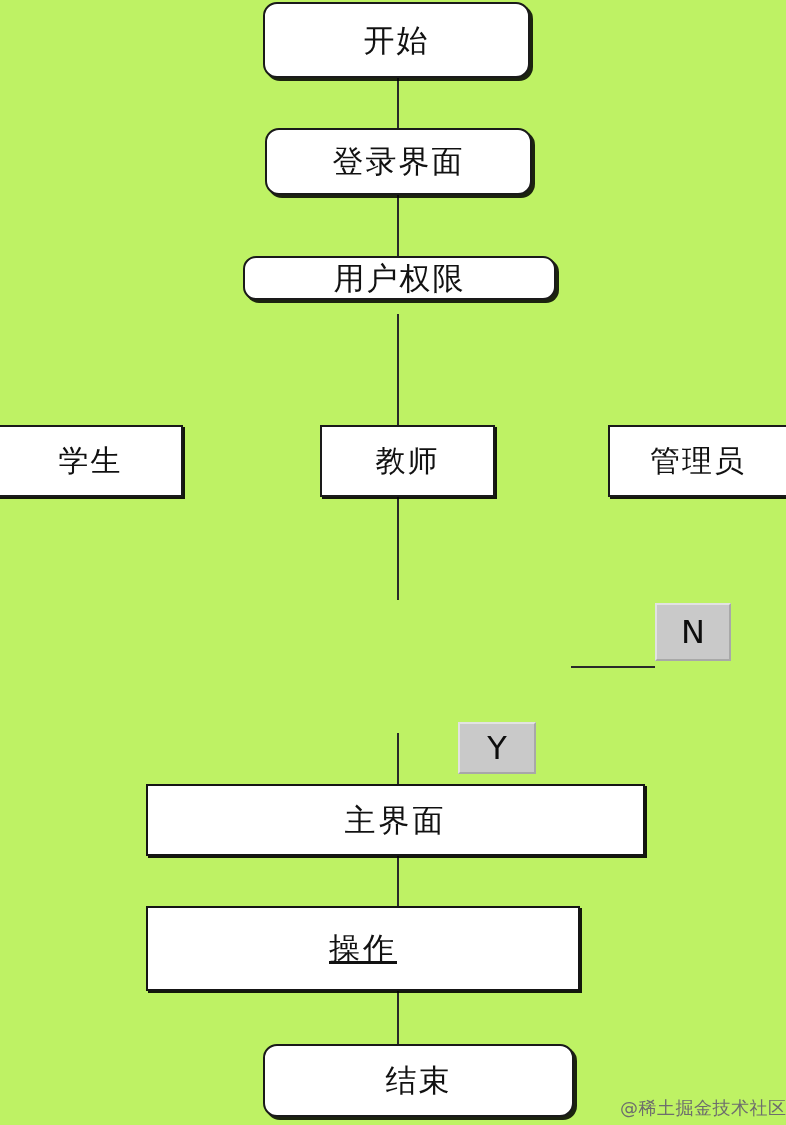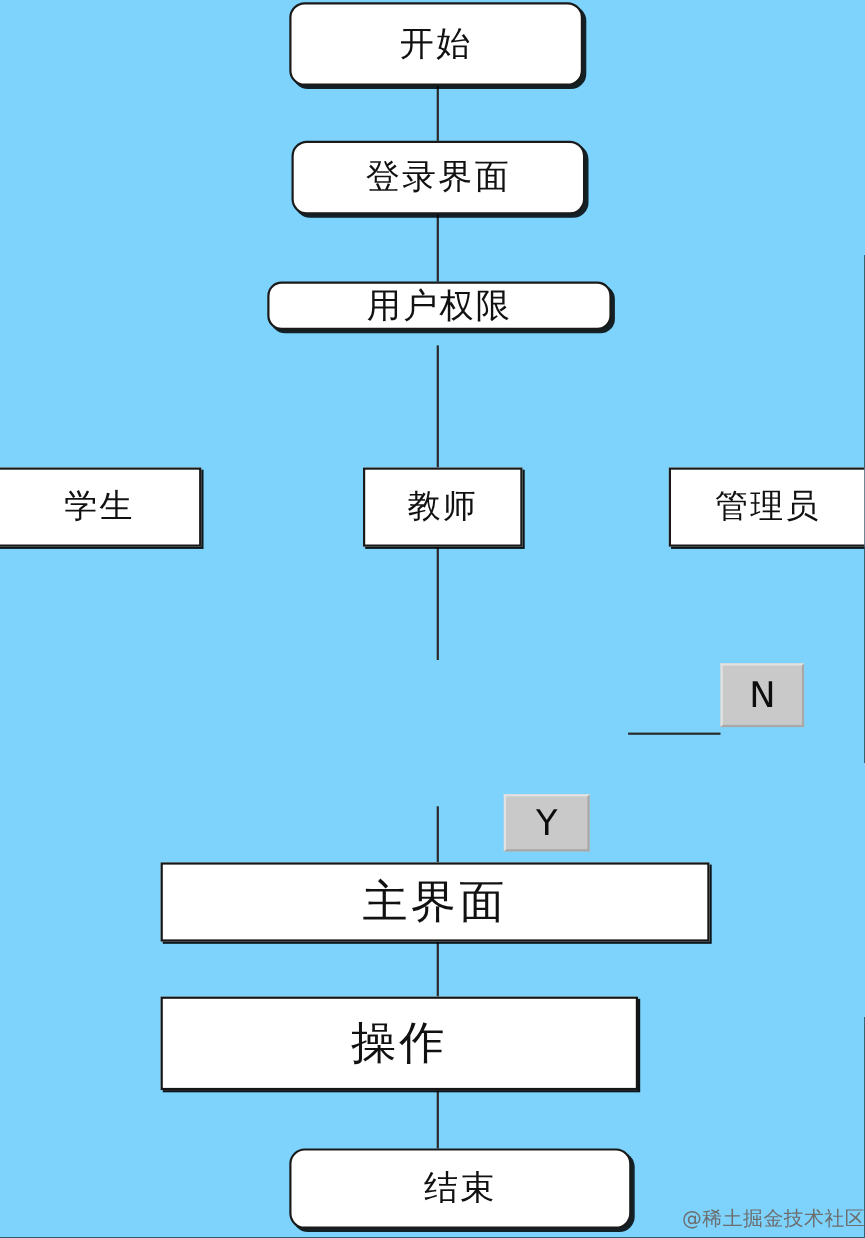--- a/index.html
+++ b/index.html
@@ -4,21 +4,21 @@
 <style>
   html, body {
     margin: 0;
     padding: 0;
     background: #000000;
   }
   #canvas {
     position: relative;
     width: 786px;
     height: 1125px;
-    background: #7dd3fc;
+    background: #bef264;
     overflow: hidden;
     font-family: "DejaVu Sans", "Liberation Sans", sans-serif;
   }
 
   
   .node {
     position: absolute;
     box-sizing: border-box;
     display: flex;
     align-items: center;
@@ -46,21 +46,21 @@
     border-radius: 0;
     font-size: 30px;
     letter-spacing: 2px;
     box-shadow: 2px 2px 0 0 rgba(0,0,0,0.9);
   }
 
   
   .node.wide {
     border: 2px solid #151515;
     border-radius: 0;
-    font-size: 41px;
+    font-size: 31px;
     letter-spacing: 3px;
     box-shadow: 2px 2px 0 0 rgba(0,0,0,0.9);
   }
 
   
   .diamond-wrap {
     position: absolute;
   }
   .diamond-edge {
     position: absolute;
@@ -126,30 +126,30 @@
   <div class="connector" style="left:571px; top:666px; width:84px; height:2px;"></div>
 
   <div class="node rounded" style="left:263px; top:2px; width:267px; height:76px;">开始</div>
 
   <div class="node rounded" style="left:265px; top:128px; width:267px; height:67px;">登录界面</div>
 
   <div class="node rounded" style="left:243px; top:256px; width:313px; height:44px;border-radius:13px;">用户权限</div>
 
   <div class="node rect" style="left:-2px; top:425px; width:185px; height:72px;">学生</div>
 
-  <div class="node rect" style="left:330px; top:425px; width:145px; height:72px;">教师</div>
+  <div class="node rect" style="left:320px; top:425px; width:175px; height:72px;">教师</div>
 
   <div class="node rect" style="left:608px; top:425px; width:180px; height:72px;">管理员</div>
 
 
   <div class="chip" style="left:655px; top:603px; width:76px; height:58px;">N</div>
 
   <div class="chip" style="left:458px; top:722px; width:78px; height:52px;">Y</div>
 
   <div class="node wide" style="left:146px; top:784px; width:499px; height:72px;">主界面</div>
 
-  <div class="node wide" style="left:146px; top:906px; width:434px; height:85px;">操作</div>
+  <div class="node wide" style="left:146px; top:906px; width:434px; height:85px;text-decoration:underline;">操作</div>
 
   <div class="node rounded" style="left:263px; top:1044px; width:311px; height:73px;">结束</div>
 
   <div class="watermark" style="left:620px; top:1096px;">@稀土掘金技术社区</div>
 
 </div>
 
 </body></html>

